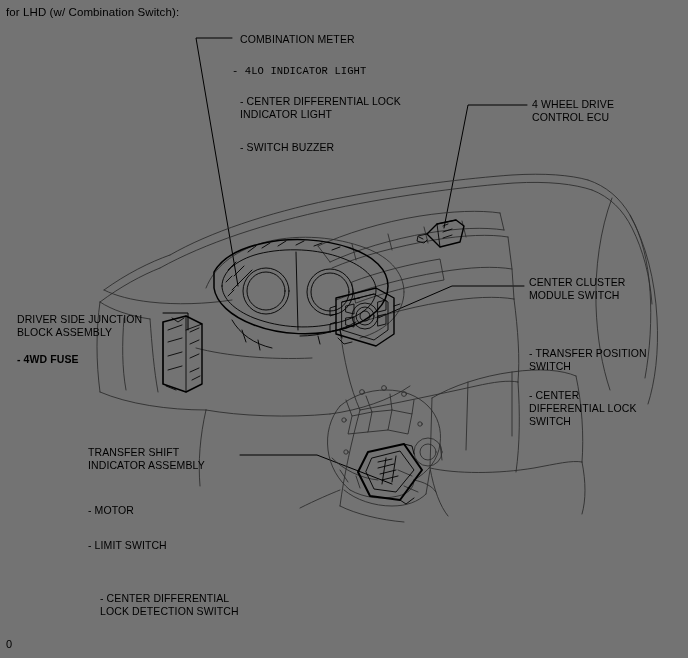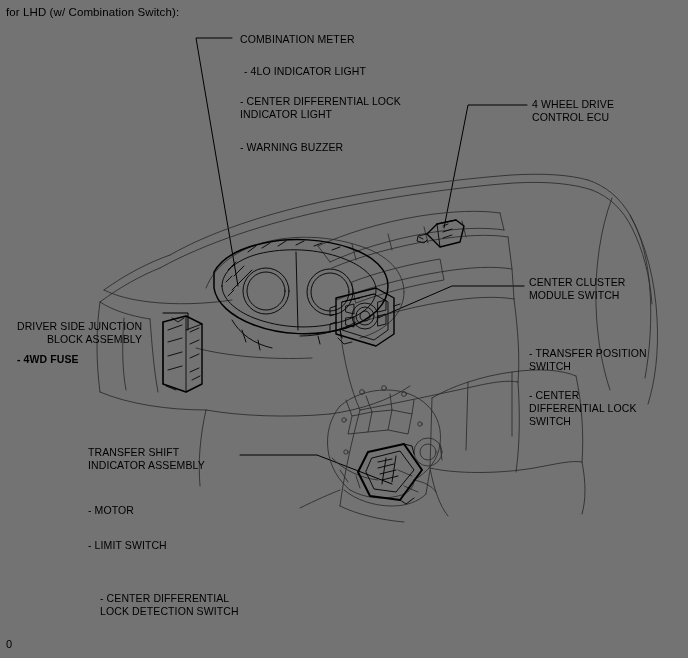--- a/index.html
+++ b/index.html
@@ -45,31 +45,31 @@
     top: 0;
     width: 688px;
     height: 658px;
     pointer-events: none;
   }
 
   
   #lbl-title      { left: 6px;   top: 5px; }
 
   #lbl-meter      { left: 240px; top: 33px; }
-  #lbl-4lo        { left: 244px; top: 65px; }
+  #lbl-4lo        { left: 232px; top: 65px; font-family: Liberation Mono, monospace; }
   #lbl-cdl-ind    { left: 240px; top: 95px; }
   #lbl-buzzer     { left: 240px; top: 141px; }
 
   #lbl-ecu        { left: 532px; top: 98px; }
 
   #lbl-ccms       { left: 529px; top: 276px; }
   #lbl-tps        { left: 529px; top: 328px; margin-top: 19px; }
   #lbl-cdls       { left: 529px; top: 389px; }
 
-  #lbl-djb        { left: 17px;  top: 320px; text-align: right; }
+  #lbl-djb        { left: 17px;  top: 313px; }
   #lbl-fuse       { left: 17px;  top: 353px; font-weight: bold; }
 
   #lbl-tsa        { left: 88px;  top: 446px; }
   #lbl-motor      { left: 88px;  top: 504px; }
   #lbl-limit      { left: 88px;  top: 539px; }
   #lbl-cdlds      { left: 100px;  top: 578px; margin-top: 14px; }
 
   #lbl-pagenum    { left: 6px;   top: 637px; }
 </style>
 </head>
@@ -319,21 +319,21 @@
       </g>
     </g>
   </svg>
 
   <div class="txt heading" id="lbl-title">for LHD (w/ Combination Switch):</div>
 
   <div class="txt callout" id="lbl-meter">COMBINATION METER</div>
   <div class="txt callout" id="lbl-4lo">- 4LO INDICATOR LIGHT</div>
   <div class="txt callout" id="lbl-cdl-ind">- CENTER DIFFERENTIAL LOCK
 INDICATOR LIGHT</div>
-  <div class="txt callout" id="lbl-buzzer">- WARNING BUZZER</div>
+  <div class="txt callout" id="lbl-buzzer">- SWITCH BUZZER</div>
 
   <div class="txt callout" id="lbl-ecu">4 WHEEL DRIVE
 CONTROL ECU</div>
 
   <div class="txt callout" id="lbl-ccms">CENTER CLUSTER
 MODULE SWITCH</div>
   <div class="txt callout" id="lbl-tps">- TRANSFER POSITION
 SWITCH</div>
   <div class="txt callout" id="lbl-cdls">- CENTER
 DIFFERENTIAL LOCK

